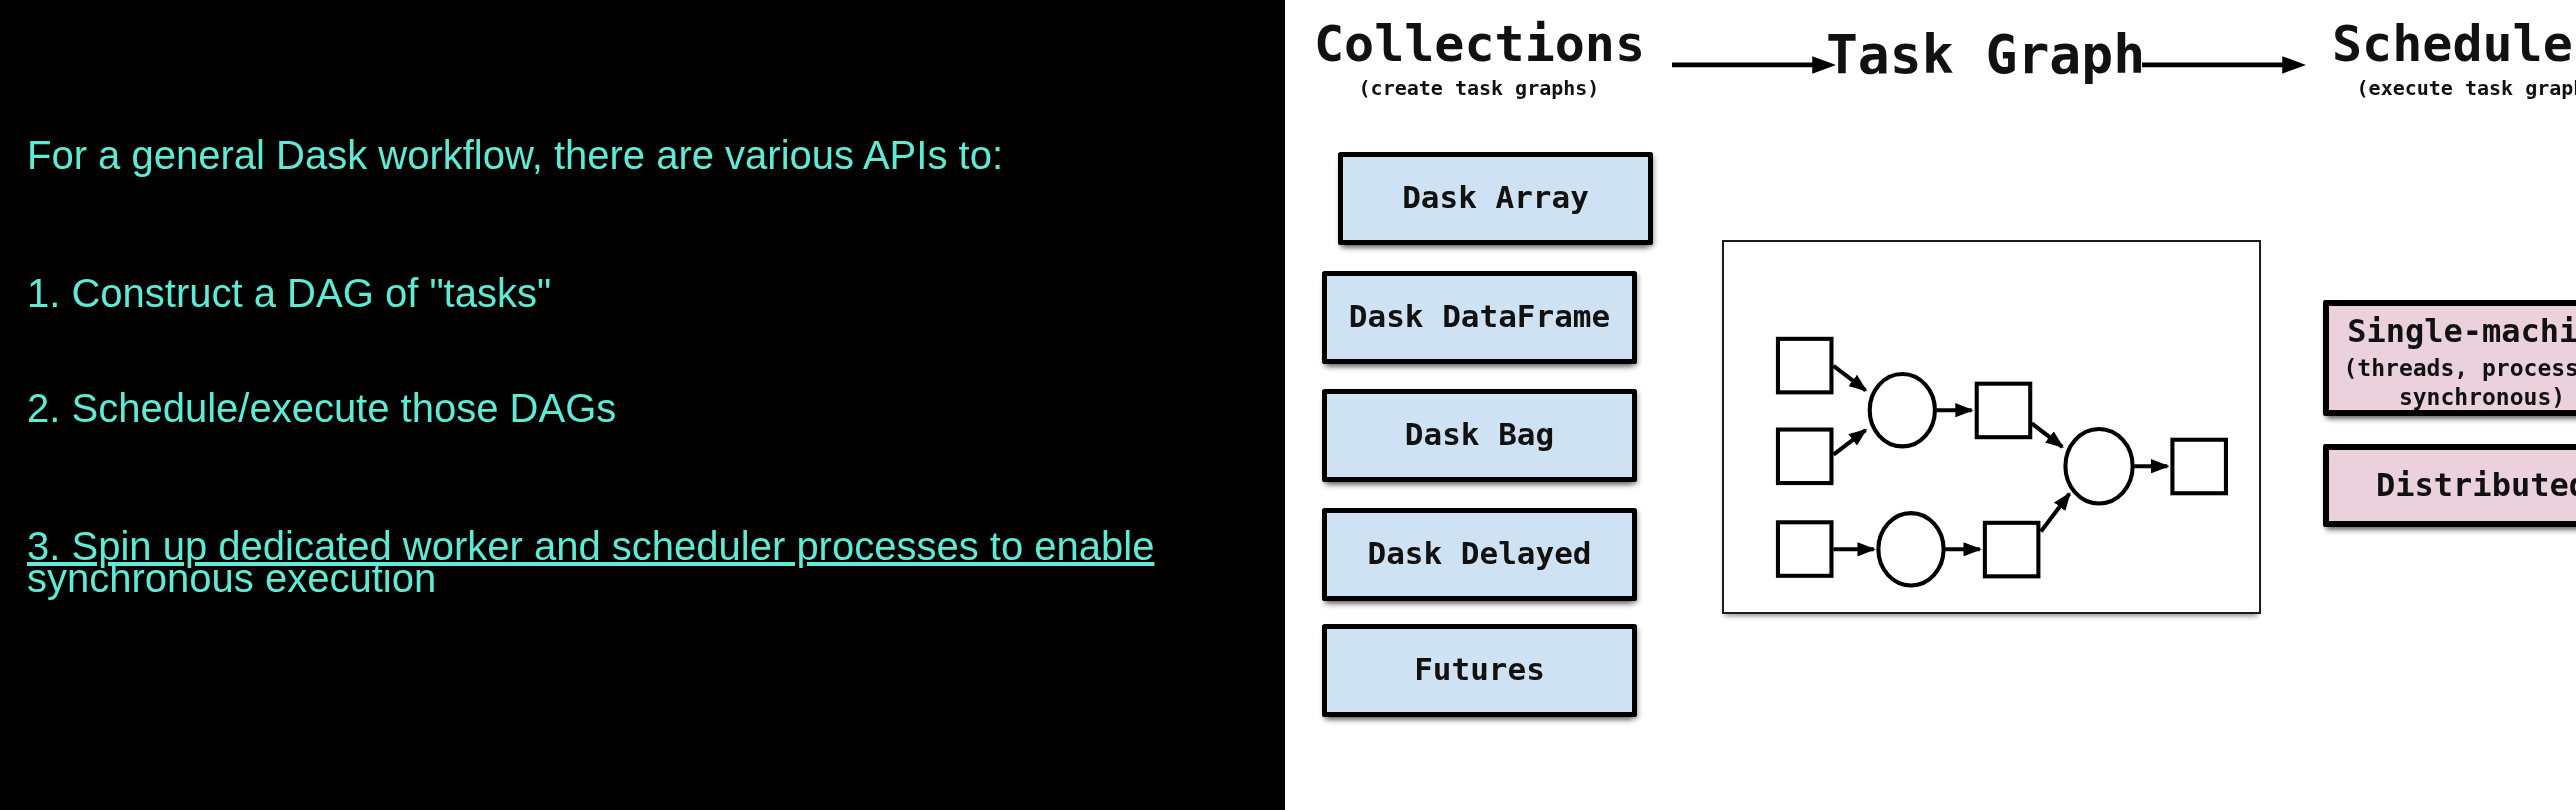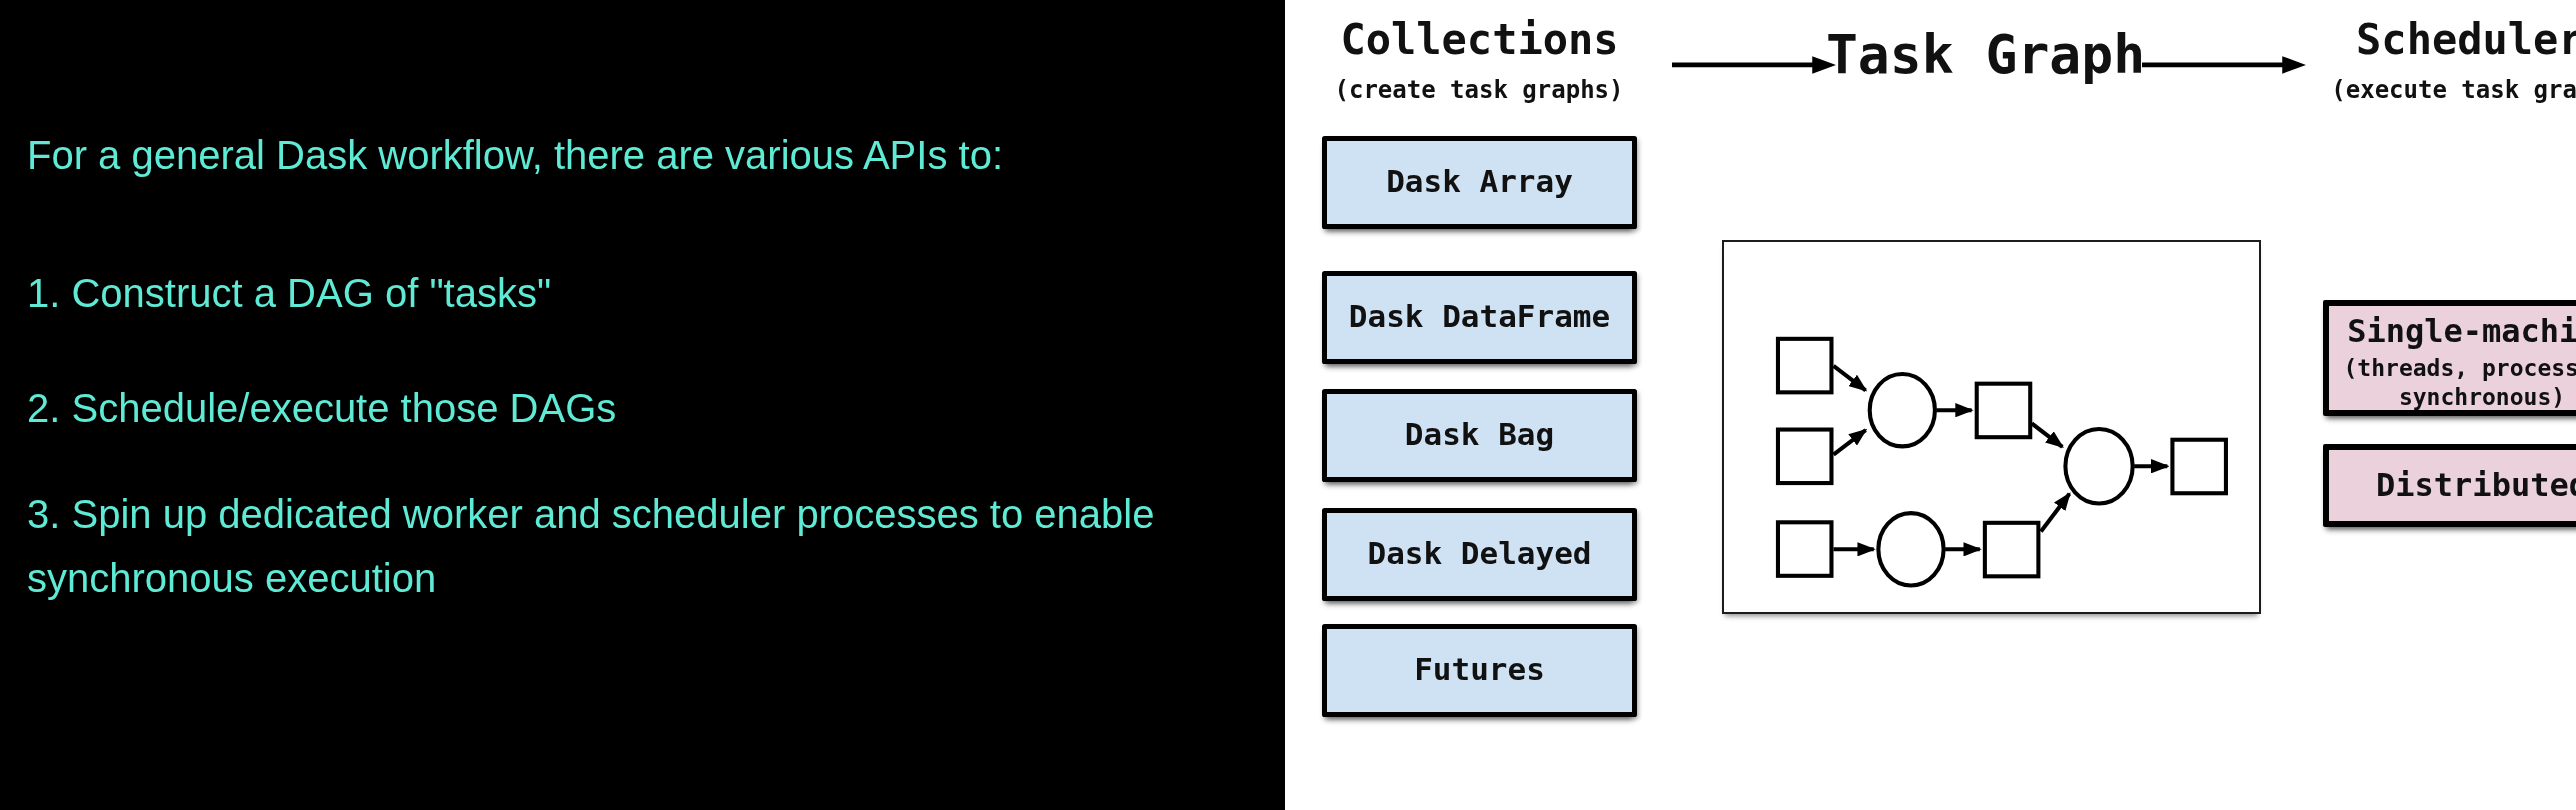--- a/index.html
+++ b/index.html
@@ -27,39 +27,39 @@
     color: #5eead4;
     font-size: 40px;
     line-height: 55px;
     white-space: nowrap;
     font-weight: 400;
     letter-spacing: 0px;
   }
   .t-intro  { top: 128px; }
   .t-item1  { top: 266px; }
   .t-item2  { top: 381px; }
-  .t-item3a { top: 487px; }
+  .t-item3a { top: 519px; text-decoration: underline; }
   .t-item3b { top: 551px; }
 
   
   .mono { font-family: "DejaVu Sans Mono", "Liberation Mono", monospace; font-weight: bold; color: #111111; }
 
   .flow-title {
     position: absolute;
     width: 361px;
     text-align: center;
-    font-size: 42px;
+    font-size: 50px;
     line-height: 1.12;
     white-space: nowrap;
   }
   .flow-subtitle {
     position: absolute;
     width: 392px;
     text-align: center;
-    font-size: 24px;
+    font-size: 20px;
     line-height: 1.1;
     white-space: nowrap;
   }
 
   .h-collections { left: 1299px; top: 15.5px; }
   .h-collections-sub { left: 1283px; top: 77px; }
   .h-taskgraph { left: 1805px; top: 25px; font-size: 53px; }
   .h-schedulers { left: 2302px; top: 15.5px; }
   .h-schedulers-sub { left: 2287px; top: 77px; }
 
@@ -82,21 +82,21 @@
     border-radius: 2.6px;
     box-shadow: 0 5.2px 6.2px -2.6px rgba(0,0,0,0.55), 2.1px 2.1px 4.1px -1px rgba(0,0,0,0.25);
     text-align: center;
   }
   .collection-box .label {
     display: block;
     font-size: 31px;
     line-height: 81px;
     white-space: nowrap;
   }
-  .cb-0 { top: 136px; }
+  .cb-0 { top: 152px; margin-left: 16px; }
   .cb-1 { top: 271px; }
   .cb-2 { top: 389px; }
   .cb-3 { top: 508px; }
   .cb-4 { top: 624px; }
 
   
   .task-graph-panel {
     position: absolute;
     left: 1722px; top: 240px;
     width: 539px; height: 374px;

